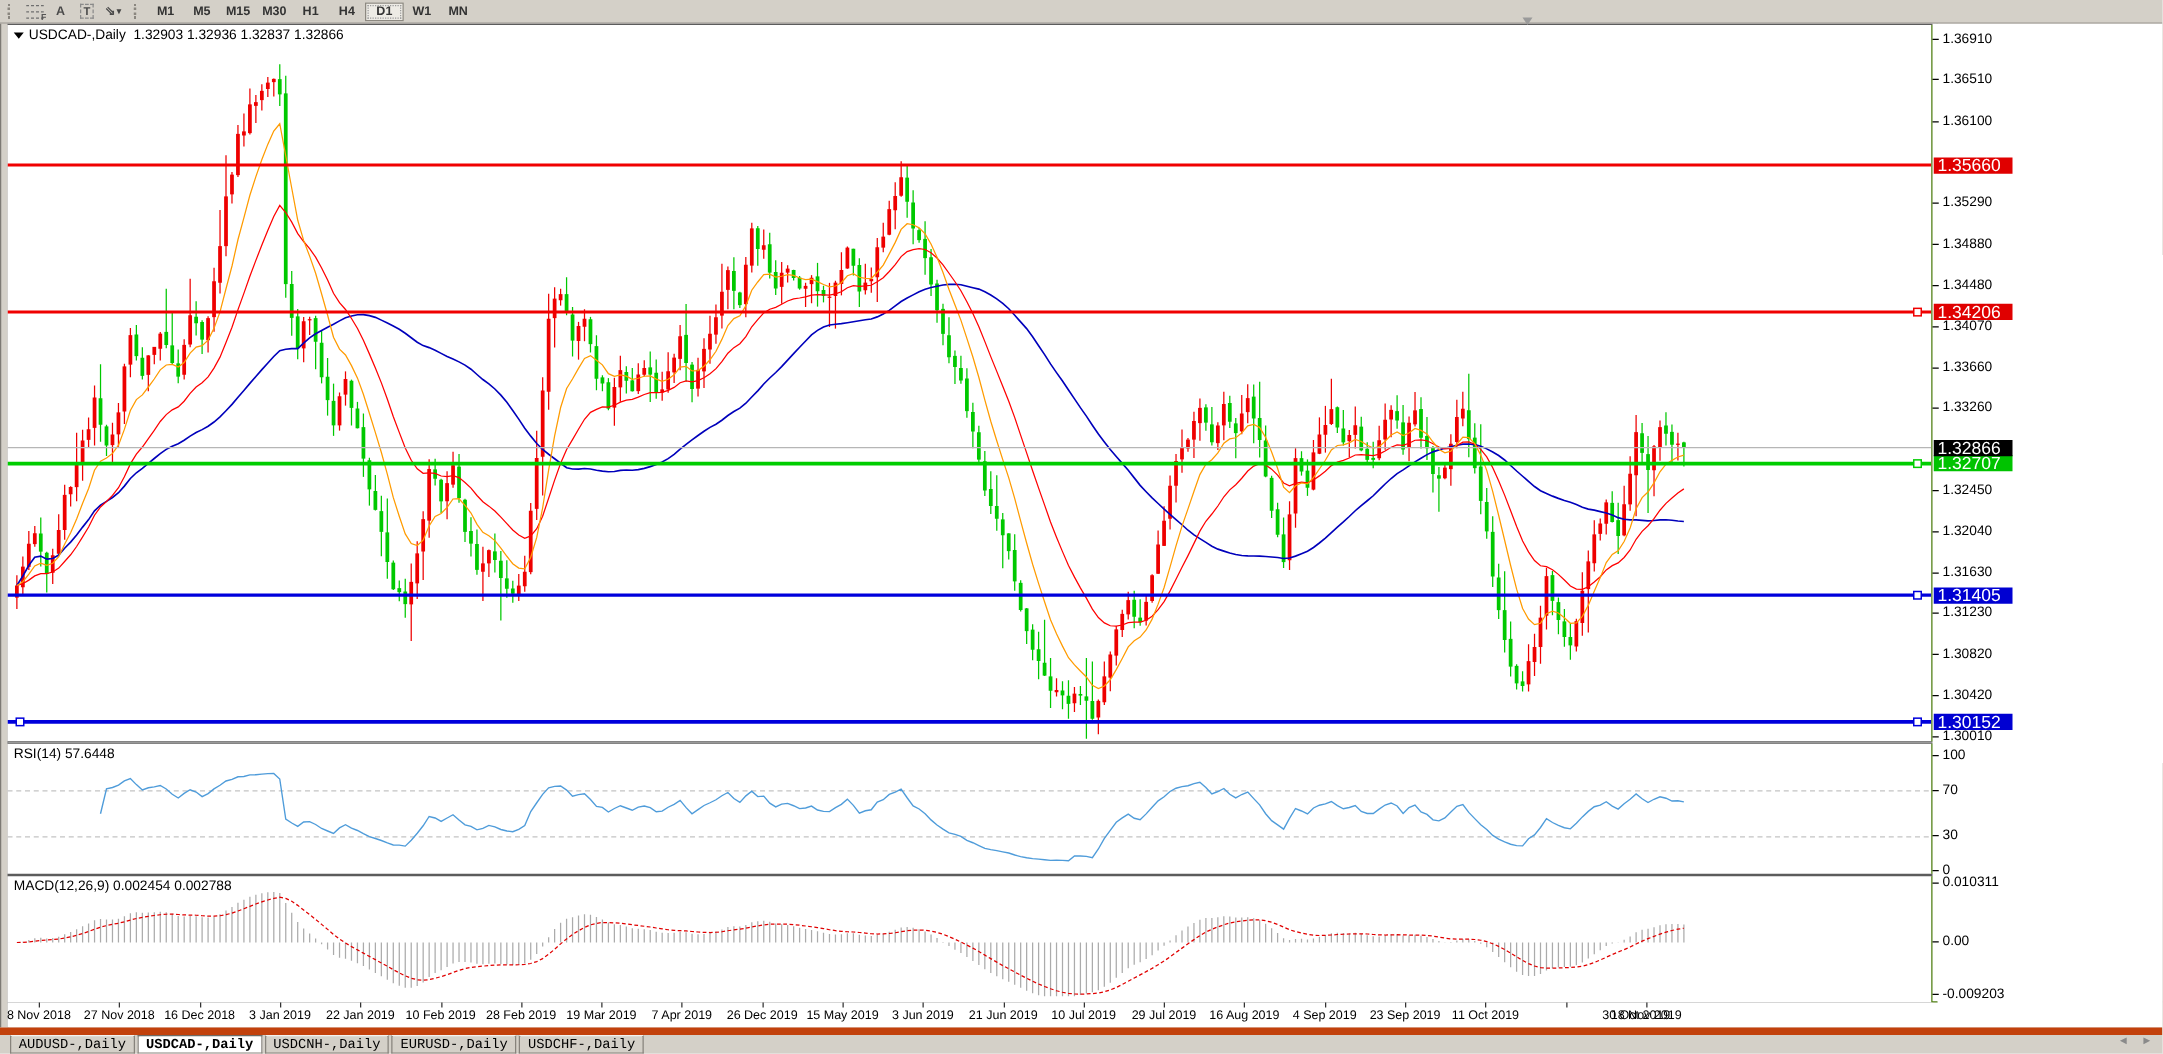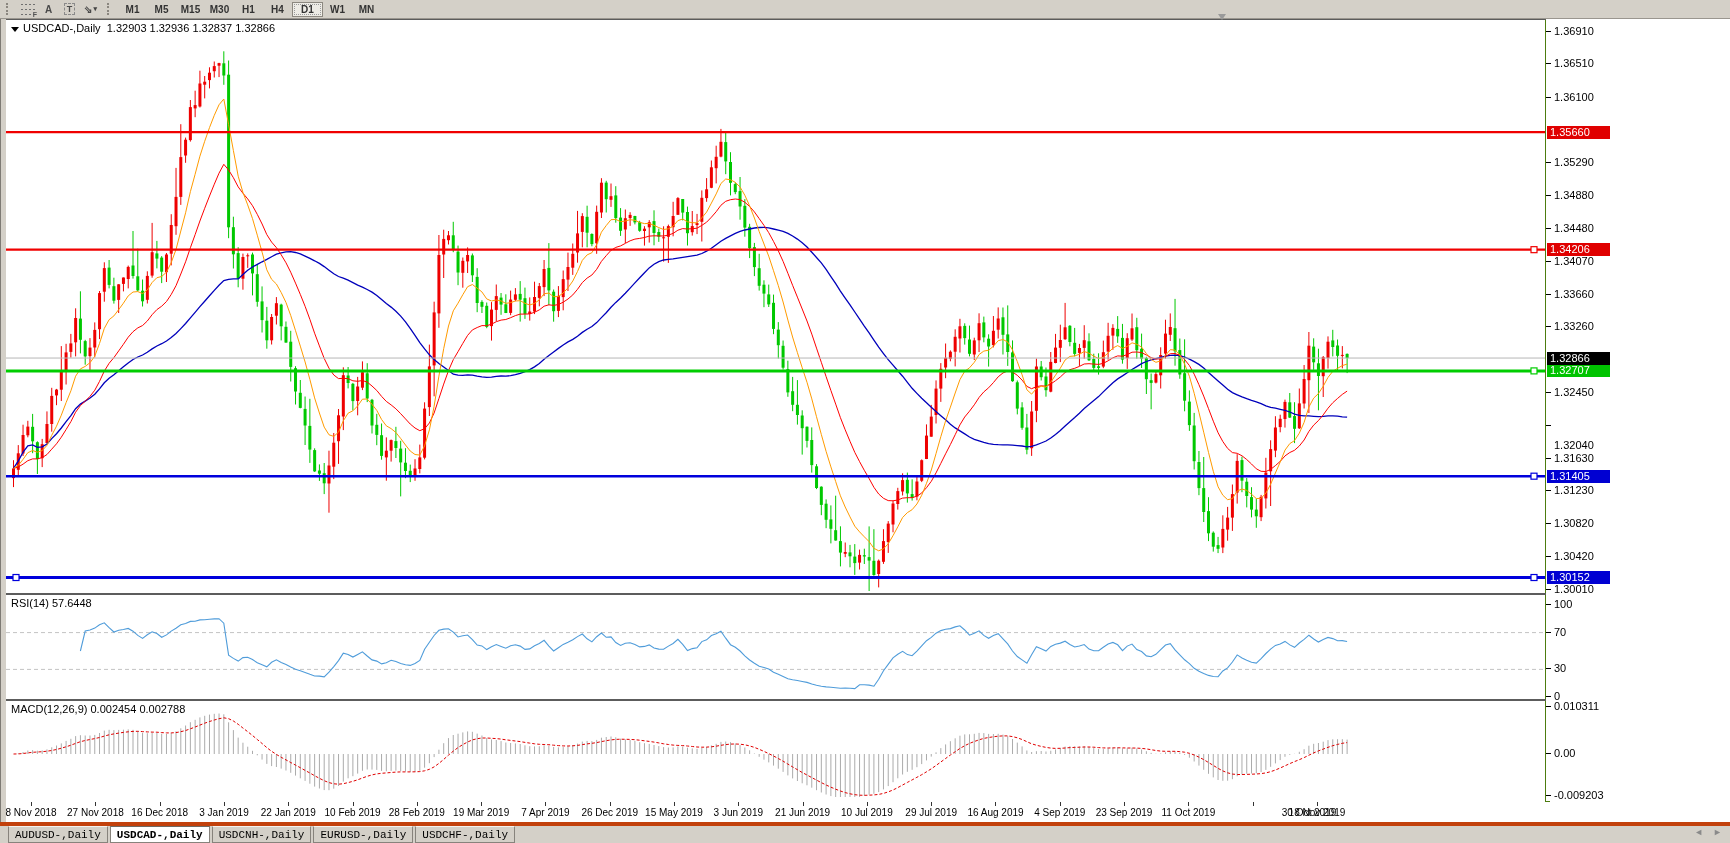--- a/index.html
+++ b/index.html
@@ -23,27 +23,27 @@
   #rsi-panel{top:594px;height:104px;}
   #macd-panel{top:700px;height:101px;}
   .panel svg{position:absolute;left:0;top:0;}
   .paneltitle{position:absolute;left:5px;top:2px;font-size:11px;color:#000;white-space:nowrap;z-index:5;}
   .sym-caret{display:inline-block;width:0;height:0;border-left:4px solid transparent;border-right:4px solid transparent;border-top:5px solid #000;margin-right:4px;}
   #shift-marker{position:absolute;left:1212px;top:-6px;width:0;height:0;border-left:4px solid transparent;border-right:4px solid transparent;border-top:6px solid #9a9a9a;}
   
   #axis{position:absolute;left:1546px;top:19px;width:184px;height:782px;background:#fff;}
   .tick{position:absolute;left:8px;font-size:11px;color:#000;white-space:nowrap;}
   .tickdash{position:absolute;left:0;width:5px;height:1px;background:#000;}
-  .plabel{position:absolute;left:1px;width:60px;height:13px;line-height:13px;font-size:11px;color:#fff;padding-left:3px;z-index:6;}
+  .plabel{position:absolute;left:1px;width:60px;height:13px;line-height:13px;font-size:14px;color:#fff;padding-left:3px;z-index:6;}
   
   #dates{position:absolute;left:6px;top:802px;width:1724px;height:20px;background:#fff;text-align:center;}
   .date{position:absolute;top:5px;font-size:10px;color:#000;white-space:nowrap;transform:translateX(-50%);}
   .datetick{position:absolute;top:0;width:1px;height:4px;background:#333;}
   
-  #tabbar{position:absolute;left:0;top:822px;width:1730px;height:21px;background:#d4d0c8;border-top:4px solid #c2410c;display:flex;align-items:stretch;padding-left:8px;box-sizing:border-box;}
+  #tabbar{position:absolute;left:0;top:822px;width:1730px;height:21px;background:#d4d0c8;border-top:6px solid #c2410c;display:flex;align-items:stretch;padding-left:8px;box-sizing:border-box;}
   .tab{min-width:88px;padding:0 6px;margin-right:2px;display:flex;align-items:center;justify-content:center;font-family:"Liberation Mono",monospace;font-size:11px;color:#000;background:#d4d0c8;border:1px solid #87837c;border-top:1px solid #f4f2ee;box-sizing:border-box;}
   .tab.active{background:#fff;font-weight:bold;border-top:1px solid #6d6a64;}
   #tab-scroll{position:absolute;right:8px;top:827px;display:flex;gap:10px;}
   .scr{font-size:9px;color:#8a8a8a;line-height:10px;}
 </style>
 </head>
 <body>
 
 <div id="root">
 
@@ -981,21 +981,21 @@
       <div class="tick" style="top: 202.514px;">1.34480</div>
       <div class="tickdash" style="top: 241.671px;"></div>
       <div class="tick" style="top: 235.671px;">1.34070</div>
       <div class="tickdash" style="top: 274.827px;"></div>
       <div class="tick" style="top: 268.827px;">1.33660</div>
       <div class="tickdash" style="top: 307.175px;"></div>
       <div class="tick" style="top: 301.175px;">1.33260</div>
       <div class="tickdash" style="top: 372.68px;"></div>
       <div class="tick" style="top: 366.68px;">1.32450</div>
       <div class="tickdash" style="top: 405.837px;"></div>
-      <div class="tick" style="top: 399.837px; margin-top: 20px;">1.32040</div>
+      <div class="tick" style="top: 399.837px;">1.32040</div>
       <div class="tickdash" style="top: 438.994px;"></div>
       <div class="tick" style="top: 432.994px;">1.31630</div>
       <div class="tickdash" style="top: 471.342px;"></div>
       <div class="tick" style="top: 465.342px;">1.31230</div>
       <div class="tickdash" style="top: 504.498px;"></div>
       <div class="tick" style="top: 498.498px;">1.30820</div>
       <div class="tickdash" style="top: 536.846px;"></div>
       <div class="tick" style="top: 530.846px;">1.30420</div>
       <div class="tickdash" style="top: 570.003px;"></div>
       <div class="tick" style="top: 564.003px;">1.30010</div>

